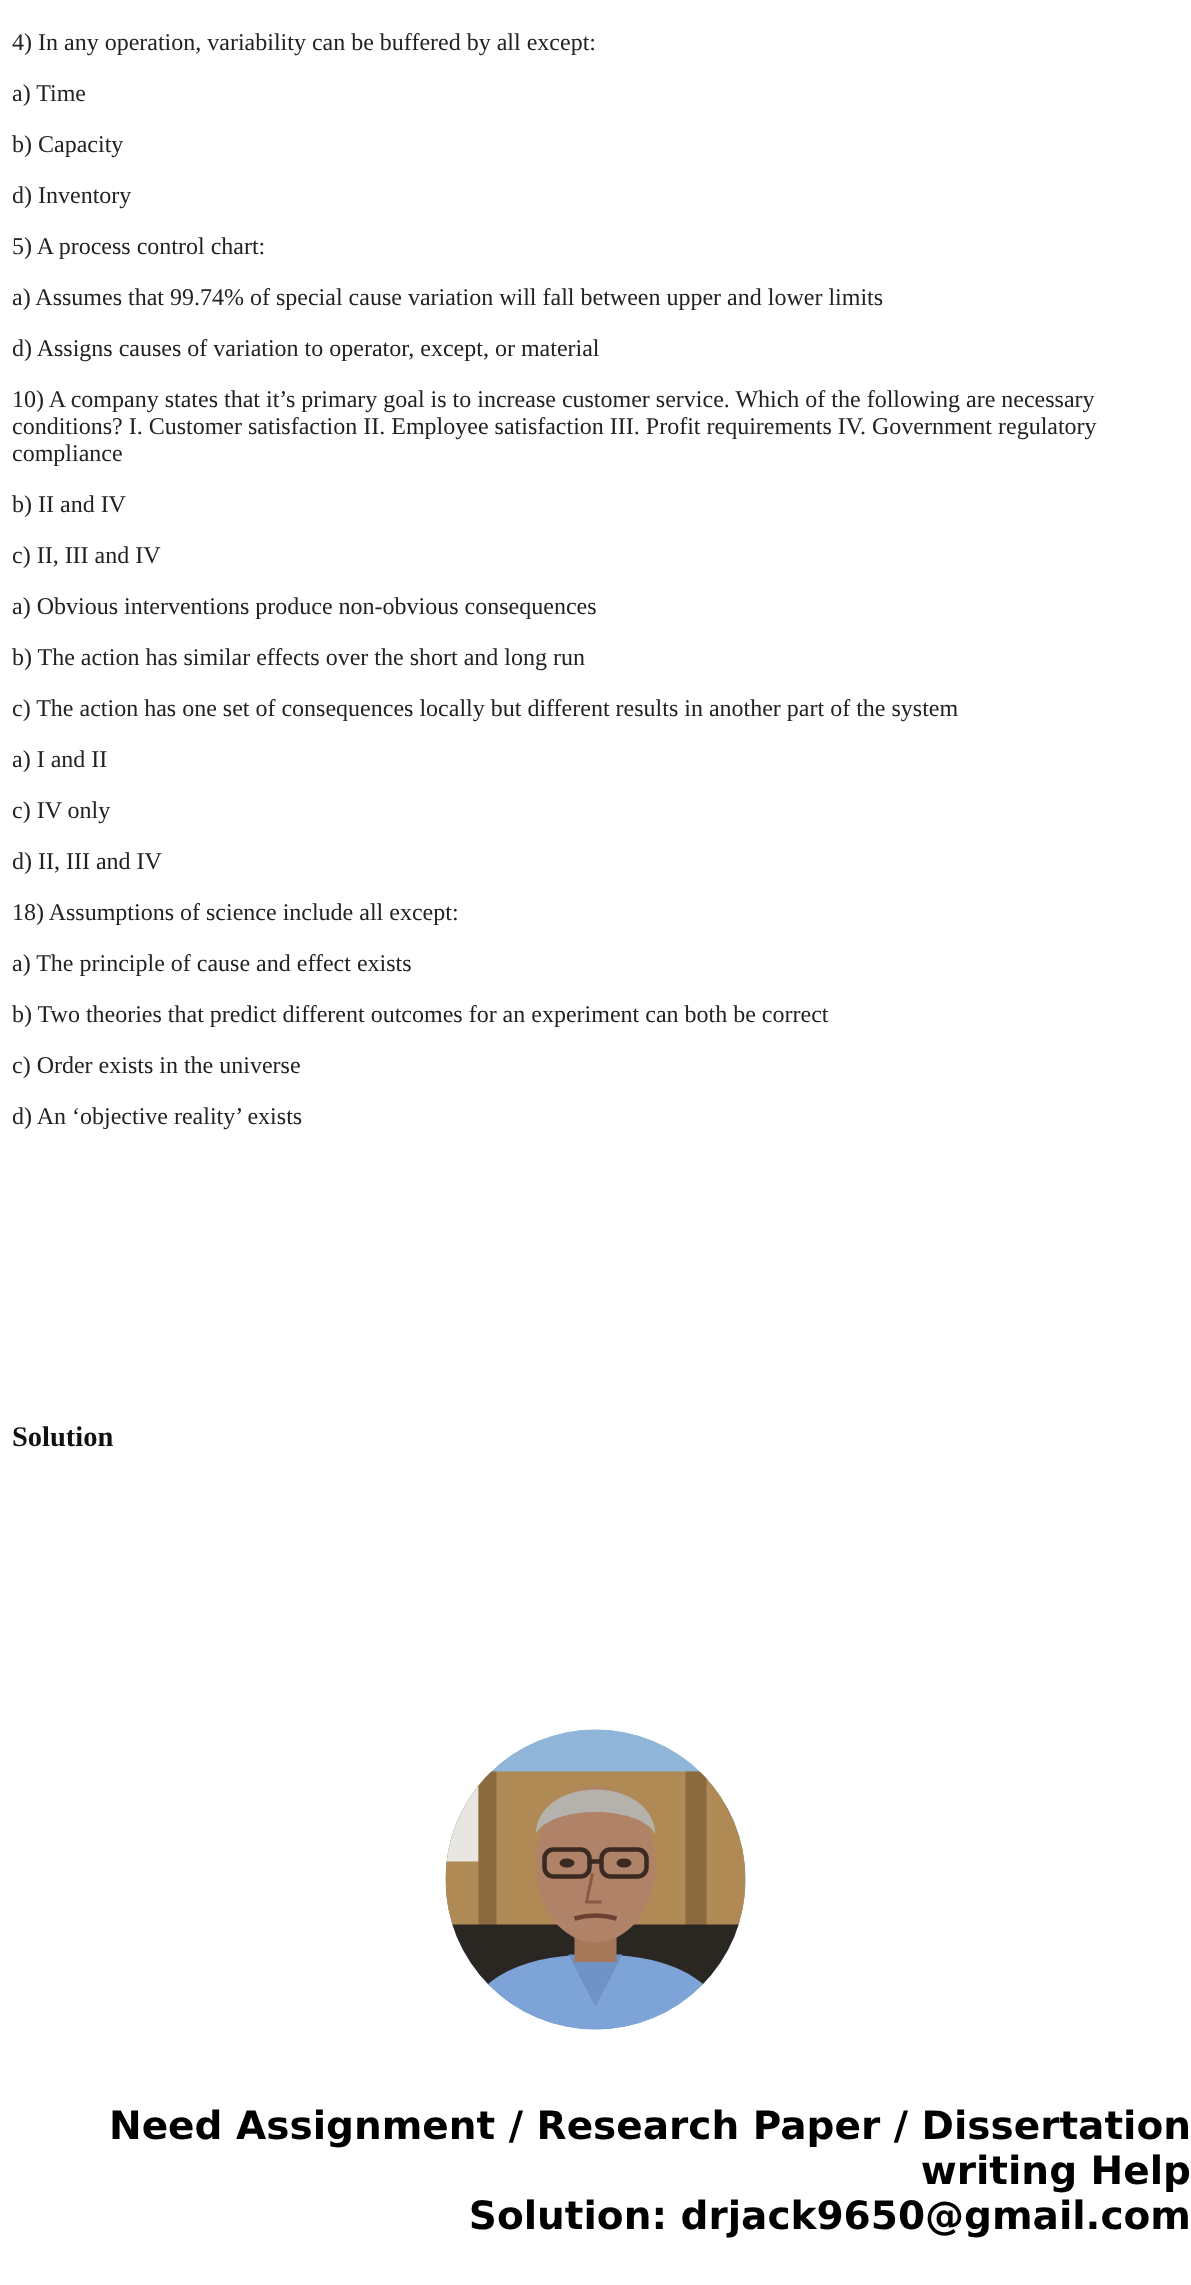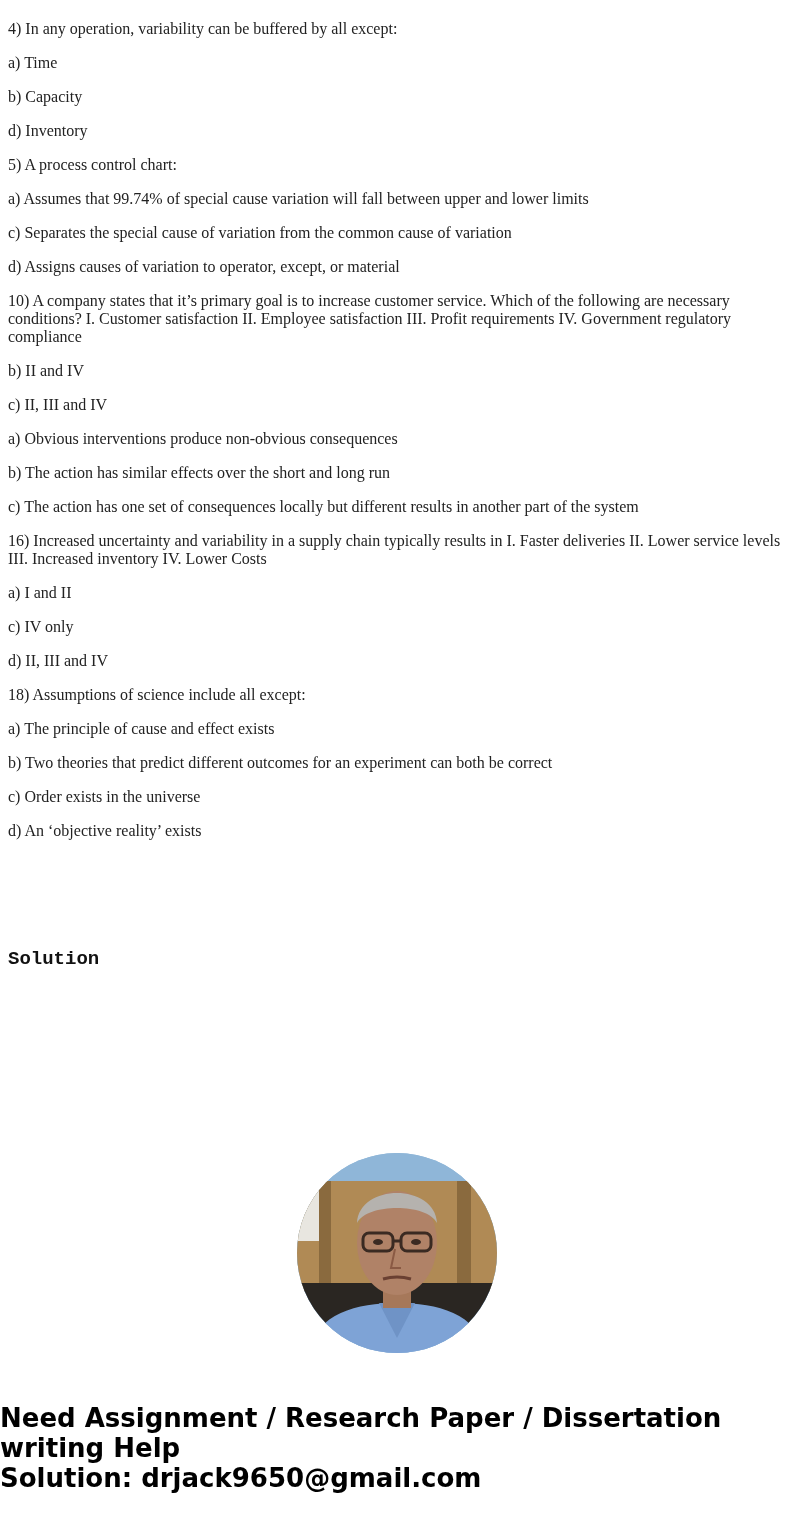--- a/index.html
+++ b/index.html
@@ -1,46 +1,44 @@
 <!DOCTYPE html>
 <html><head>
 <meta charset="utf-8">
 <style>
   html, body { margin: 0; padding: 0; background: #ffffff; }
   body { width: 794px; height: 1523px; position: relative; overflow: hidden; color: #222; }
   .content { position: absolute; left: 8px; top: 0; width: 778px; font-family: "Liberation Serif", serif; font-size: 16px; line-height: 18px; }
   .content p { margin: 7px 0 16px 0; }
   .content p.first { margin-top: 20px; }
-  .content h3 { font-family: Liberation Mono, monospace; font-size: 19px; font-weight: bold; margin: 0; position: absolute; left: 0; top: 948px; line-height: 22px; color: #111; }
+  .content h3 { font-family: Liberation Serif, serif; font-size: 19px; font-weight: bold; margin: 0; position: absolute; left: 0; top: 948px; line-height: 22px; color: #111; }
   .avatar { position: absolute; left: 297px; top: 1153px; width: 200px; height: 200px; border-radius: 50%; overflow: hidden; background: #8fb6d8; }
-  .footer { position: absolute; left: 0; top: 1403px; width: 794px; text-align: left; font-family: "DejaVu Sans", sans-serif; font-weight: bold; font-size: 26px; line-height: 30px; color: #000; }
+  .footer { position: absolute; left: 0; top: 1403px; width: 794px; text-align: right; font-family: "DejaVu Sans", sans-serif; font-weight: bold; font-size: 26px; line-height: 30px; color: #000; }
 </style>
 </head>
 <body>
 
 <div class="content">
   <p class="first">4) In any operation, variability can be buffered by all except:</p>
   <p>a) Time</p>
   <p>b) Capacity</p>
   <p>d) Inventory</p>
 
   <p>5) A process control chart:</p>
   <p>a) Assumes that 99.74% of special cause variation will fall between upper and lower limits</p>
-  <p>c) Separates the special cause of variation from the common cause of variation</p>
   <p>d) Assigns causes of variation to operator, except, or material</p>
 
   <p>10) A company states that it’s primary goal is to increase customer service. Which of the following are necessary conditions? I. Customer satisfaction II. Employee satisfaction III. Profit requirements IV. Government regulatory compliance</p>
   <p>b) II and IV</p>
   <p>c) II, III and IV</p>
 
   <p>a) Obvious interventions produce non-obvious consequences</p>
   <p>b) The action has similar effects over the short and long run</p>
   <p>c) The action has one set of consequences locally but different results in another part of the system</p>
 
-  <p>16) Increased uncertainty and variability in a supply chain typically results in I. Faster deliveries II. Lower service levels III. Increased inventory IV. Lower Costs</p>
   <p>a) I and II</p>
   <p>c) IV only</p>
   <p>d) II, III and IV</p>
 
   <p>18) Assumptions of science include all except:</p>
   <p>a) The principle of cause and effect exists</p>
   <p>b) Two theories that predict different outcomes for an experiment can both be correct</p>
   <p>c) Order exists in the universe</p>
   <p>d) An ‘objective reality’ exists</p>
 

